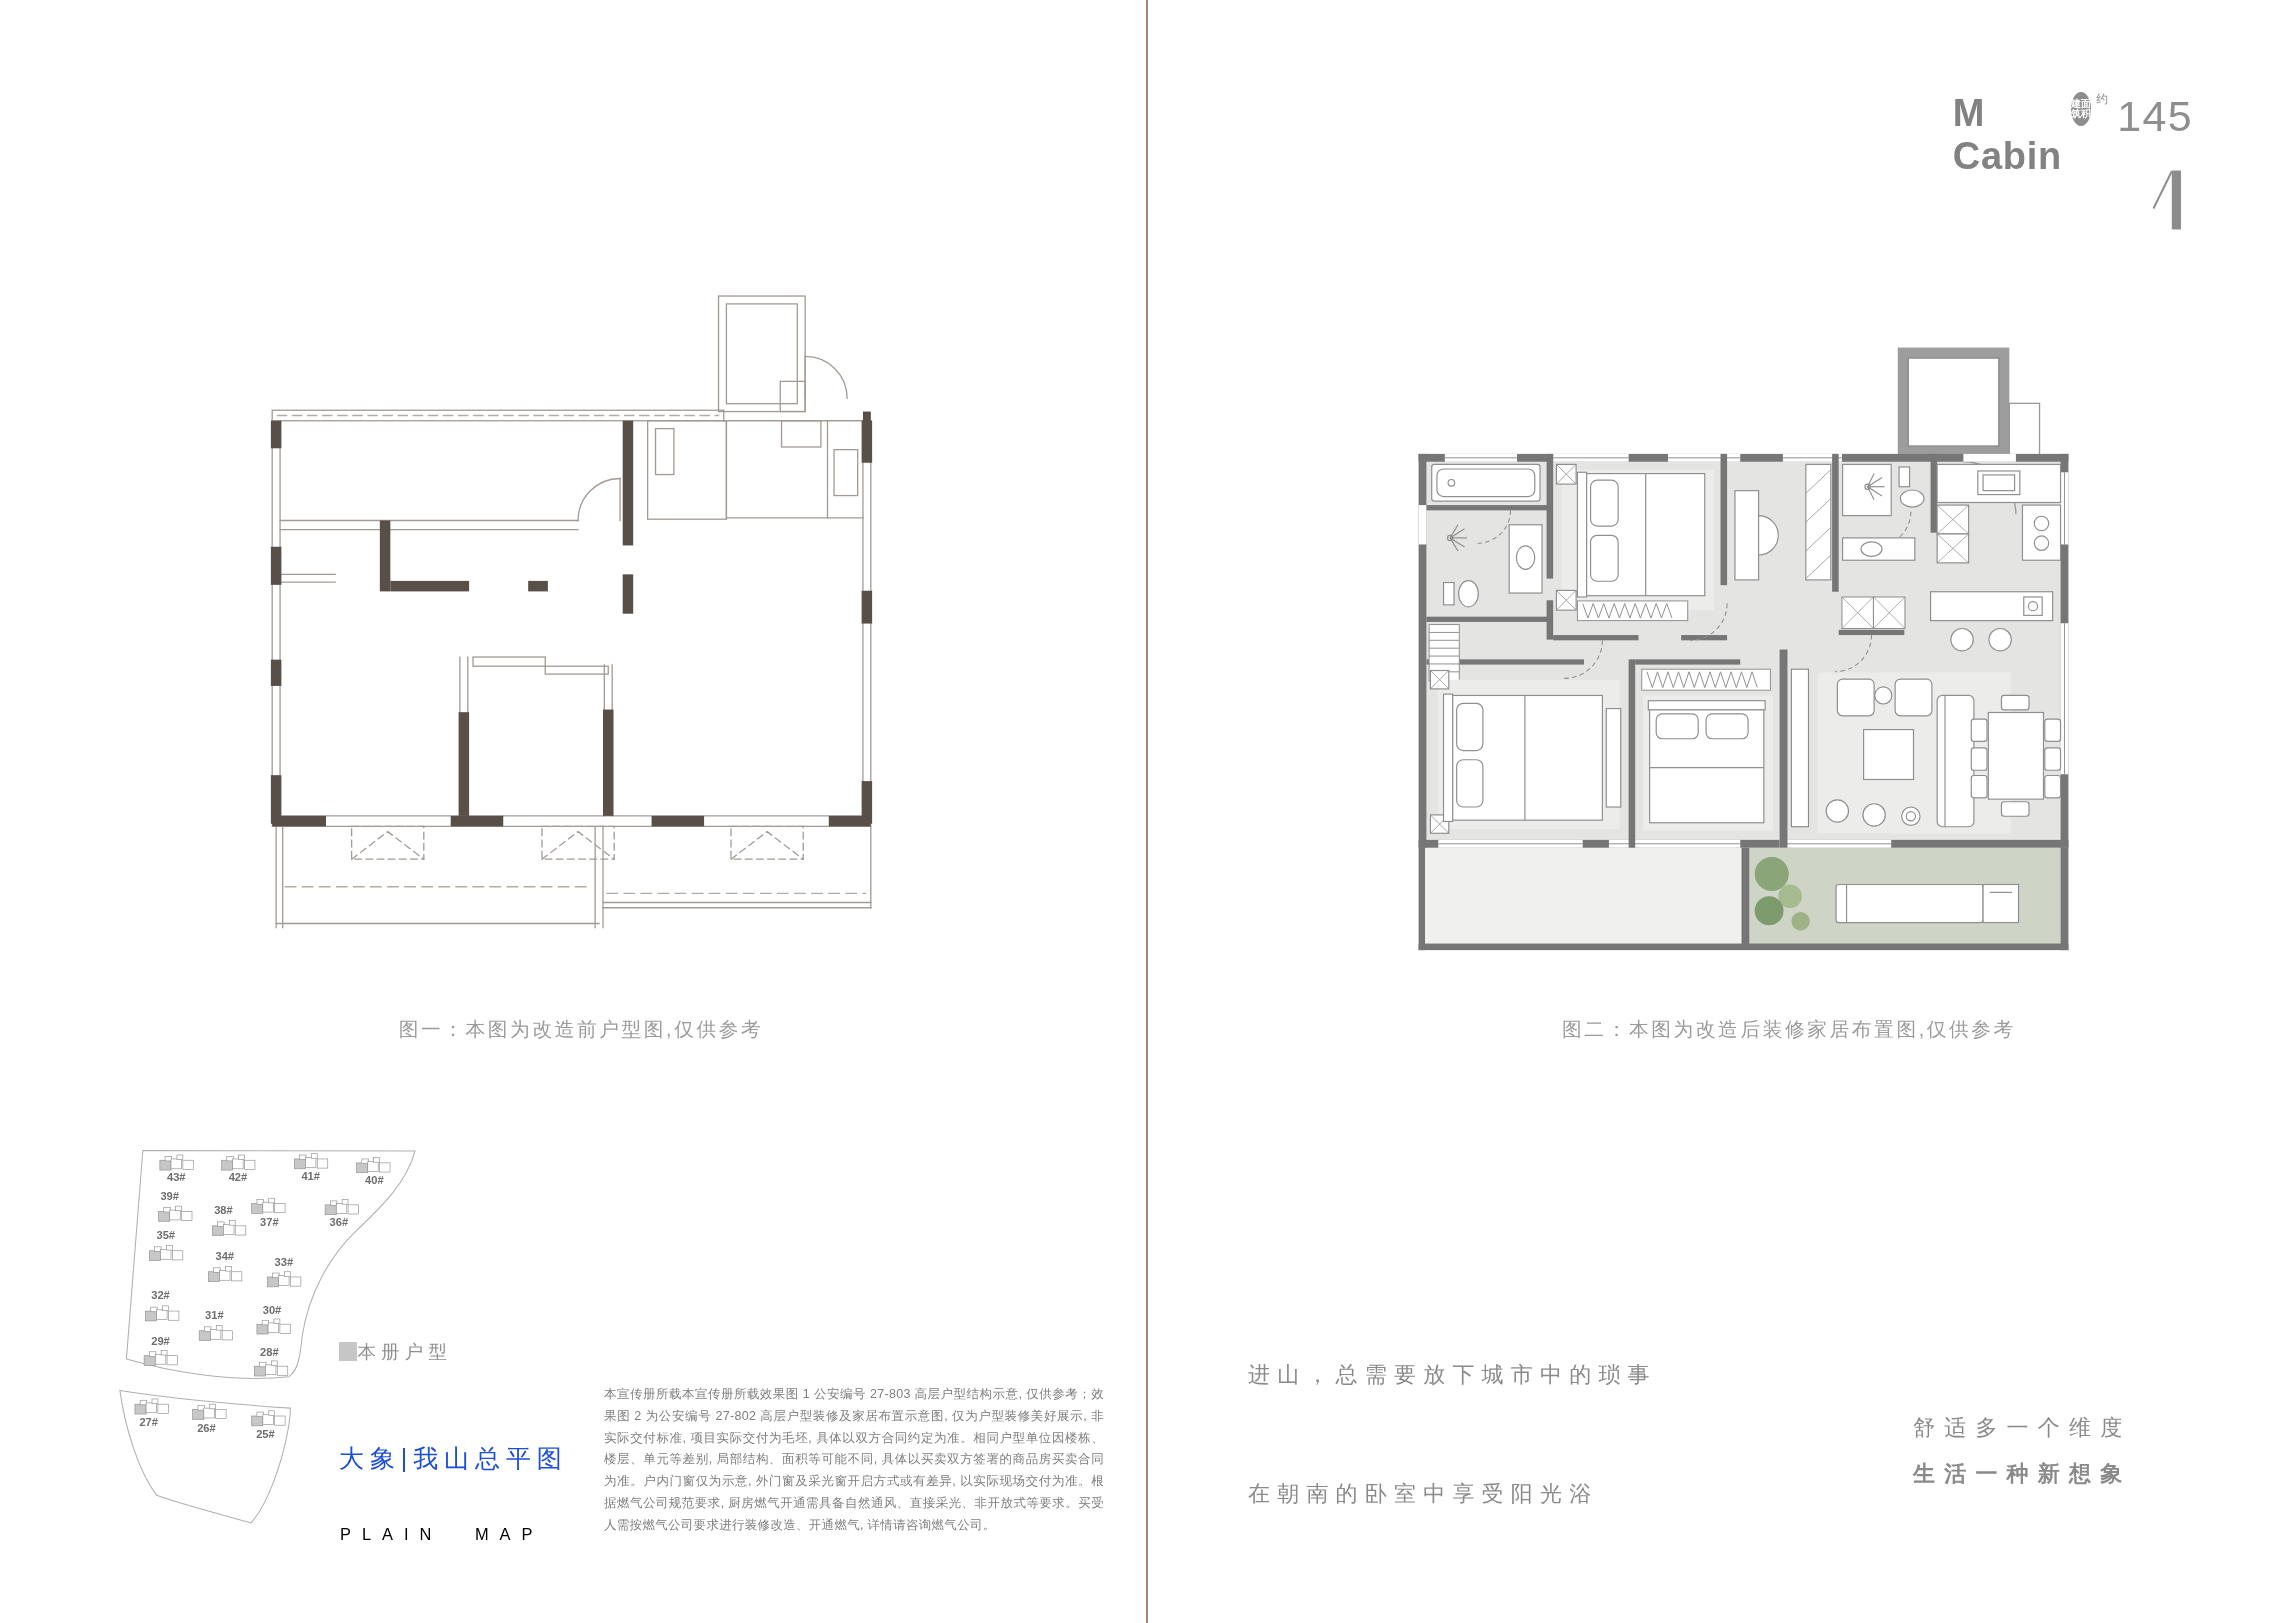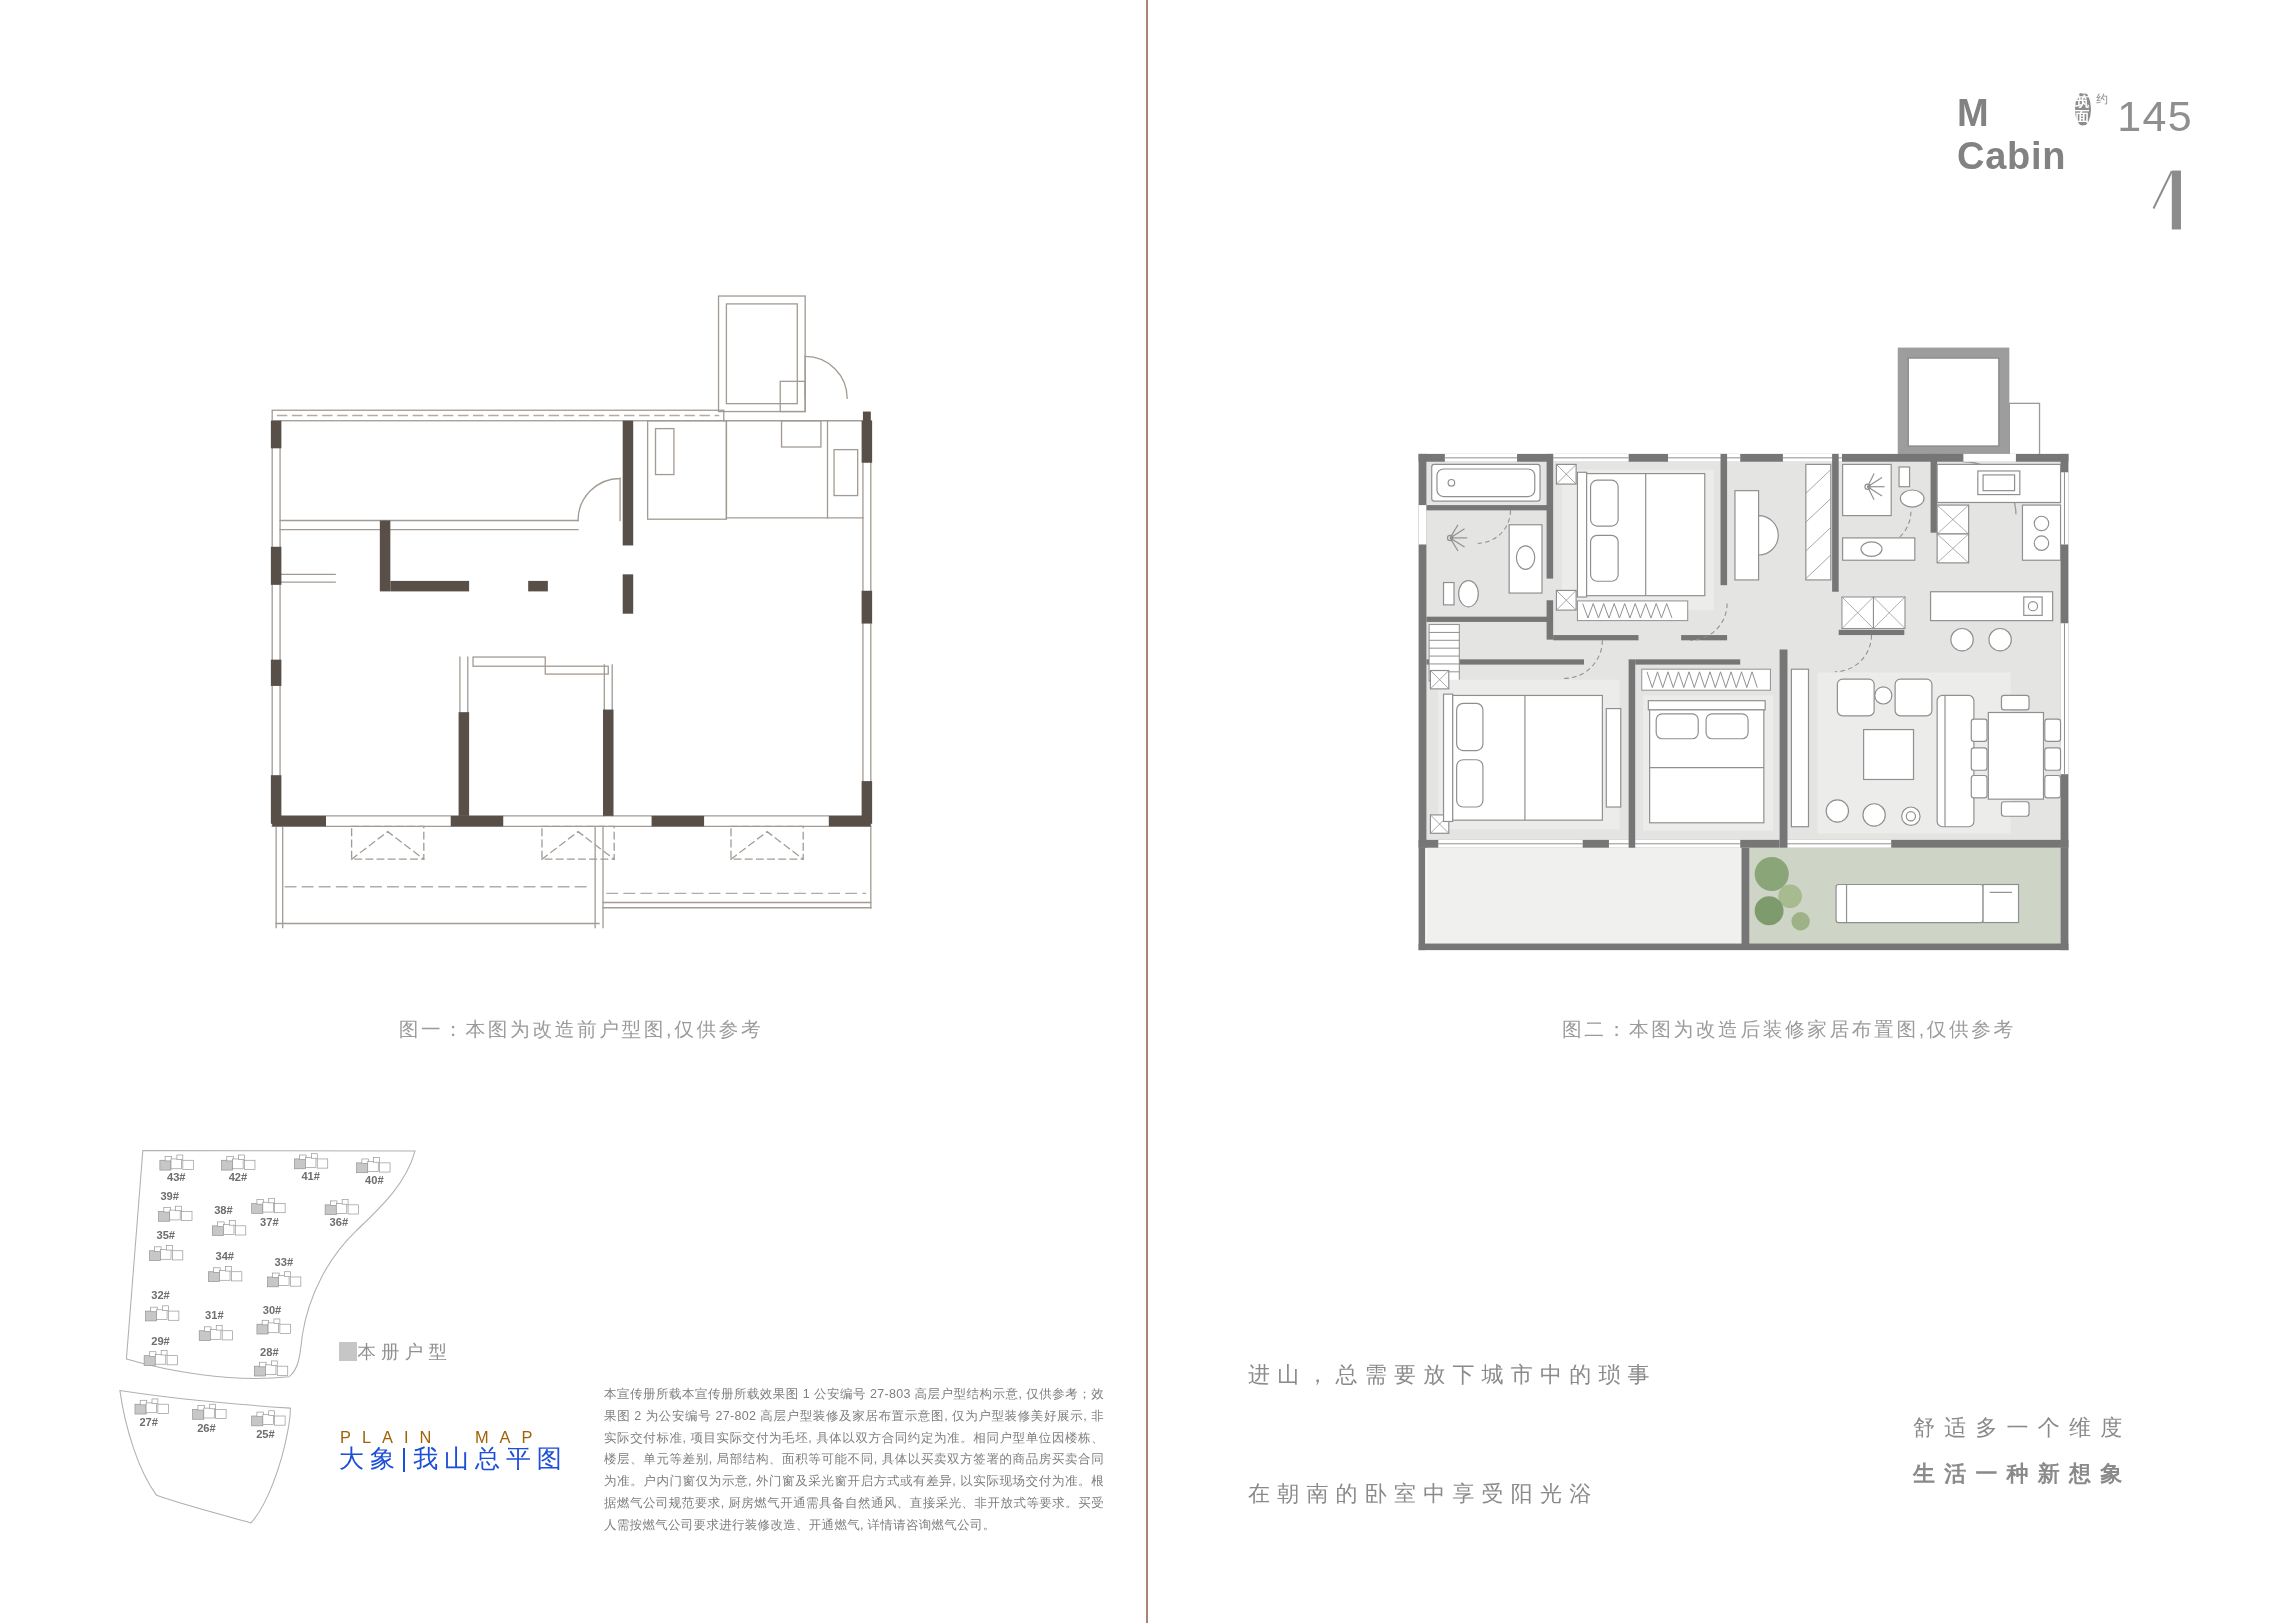--- a/index.html
+++ b/index.html
@@ -7,34 +7,34 @@
     position:relative;width:2295px;height:1624px;background:#ffffff;
     font-family:"Liberation Sans", sans-serif;overflow:hidden;
   }
   .abs{position:absolute;}
   
   #gutter{left:1146px;top:0;width:2px;height:1624px;background:#ab8277;}
   
   #brand-row{left:1957px;top:92px;width:236px;height:53px;display:flex;align-items:flex-start;justify-content:flex-end;gap:9.2px;}
   #brand{font-size:38px;font-weight:bold;color:#828282;letter-spacing:0.7px;}
   #area-badge{width:34px;height:34px;border-radius:50%;background:#8d8d8d;color:#ffffff;
-    display:flex;flex-direction:column;align-items:center;justify-content:center;line-height:1.05;
-    font-size:14px;font-weight:bold;}
+    display:flex;flex-direction:row;align-items:center;justify-content:center;line-height:1.05;
+    font-size:10px;font-weight:bold;}
   #approx{font-size:11.8px;color:#8d8d8d;margin-left:-3.9px;}
   #area-num{font-size:43px;color:#8f8f8f;letter-spacing:1.3px;font-weight:normal;}
   
   .caption{font-size:19.7px;color:#9b9b9b;letter-spacing:2.6px;white-space:nowrap;}
   #caption-1{left:328px;top:1016px;width:506px;text-align:center;}
   #caption-2{left:1536px;top:1016px;width:506px;text-align:center;}
   
   #legend{left:339px;top:1339px;display:flex;align-items:center;}
   #legend-swatch{width:18.4px;height:18.4px;background:#c6c6c6;}
   #legend-label{font-size:18.4px;color:#8f8f8f;letter-spacing:5.3px;}
   #map-title{left:339px;top:1442px;font-size:25px;color:#1d4ed8;letter-spacing:5.9px;}
-  #map-subtitle{left:340px;top:1428px;font-size:16.4px;color:#a16207;letter-spacing:11px;word-spacing:17px;}
+  #map-subtitle{left:340px;top:1525px;font-size:16.4px;color:#000000;letter-spacing:11px;word-spacing:17px;}
   
   #disclaimer{left:604px;top:1384px;width:500px;font-size:12.5px;line-height:1.74;color:#7e7e7e;
     text-align:justify;letter-spacing:0.3px;}
   
   .body-line{left:1248px;font-size:22px;color:#8a8a8a;letter-spacing:7.2px;white-space:nowrap;}
   #body-line-0{top:1360px;}
   #body-line-1{top:1420px;}
   #body-line-2{top:1479px;}
   .slogan{left:1913px;font-size:22px;color:#8a8a8a;letter-spacing:9.2px;white-space:nowrap;}
   #slogan-0{top:1413px;}

